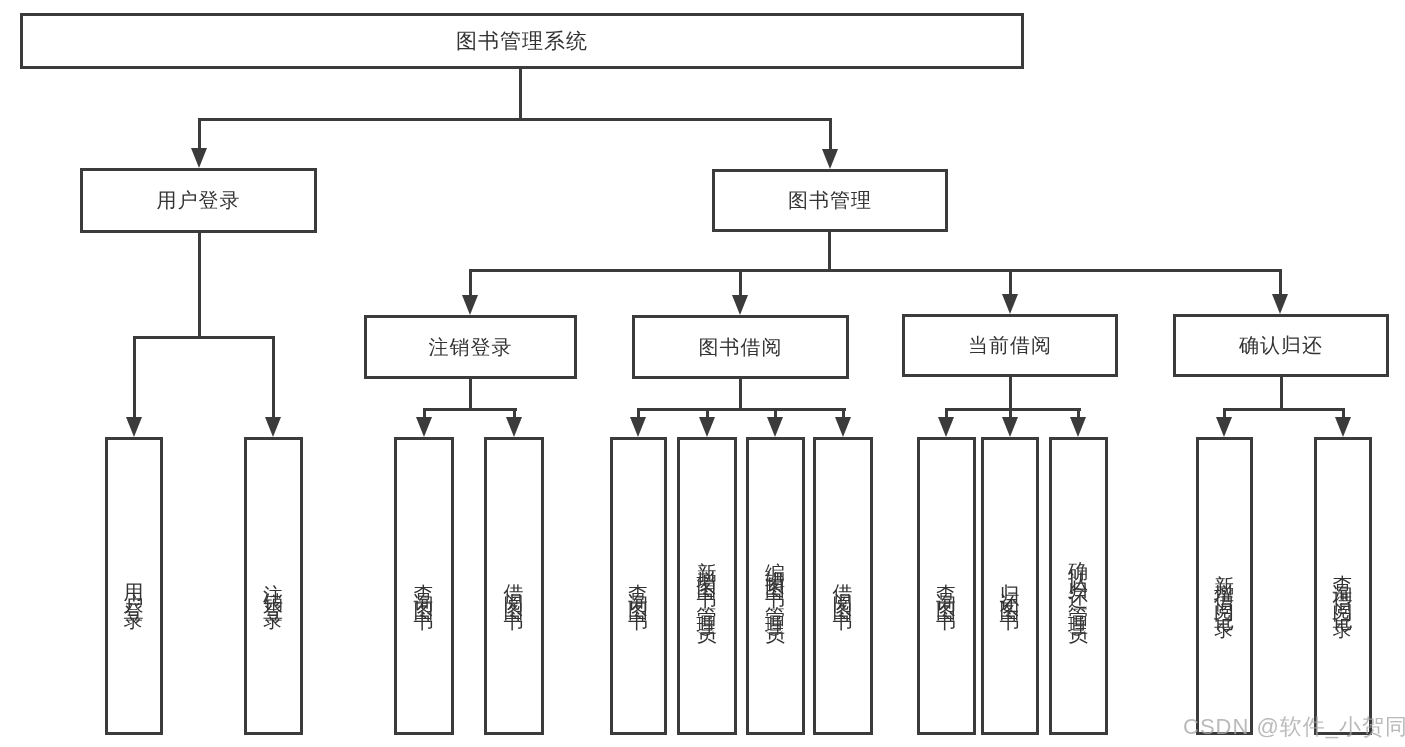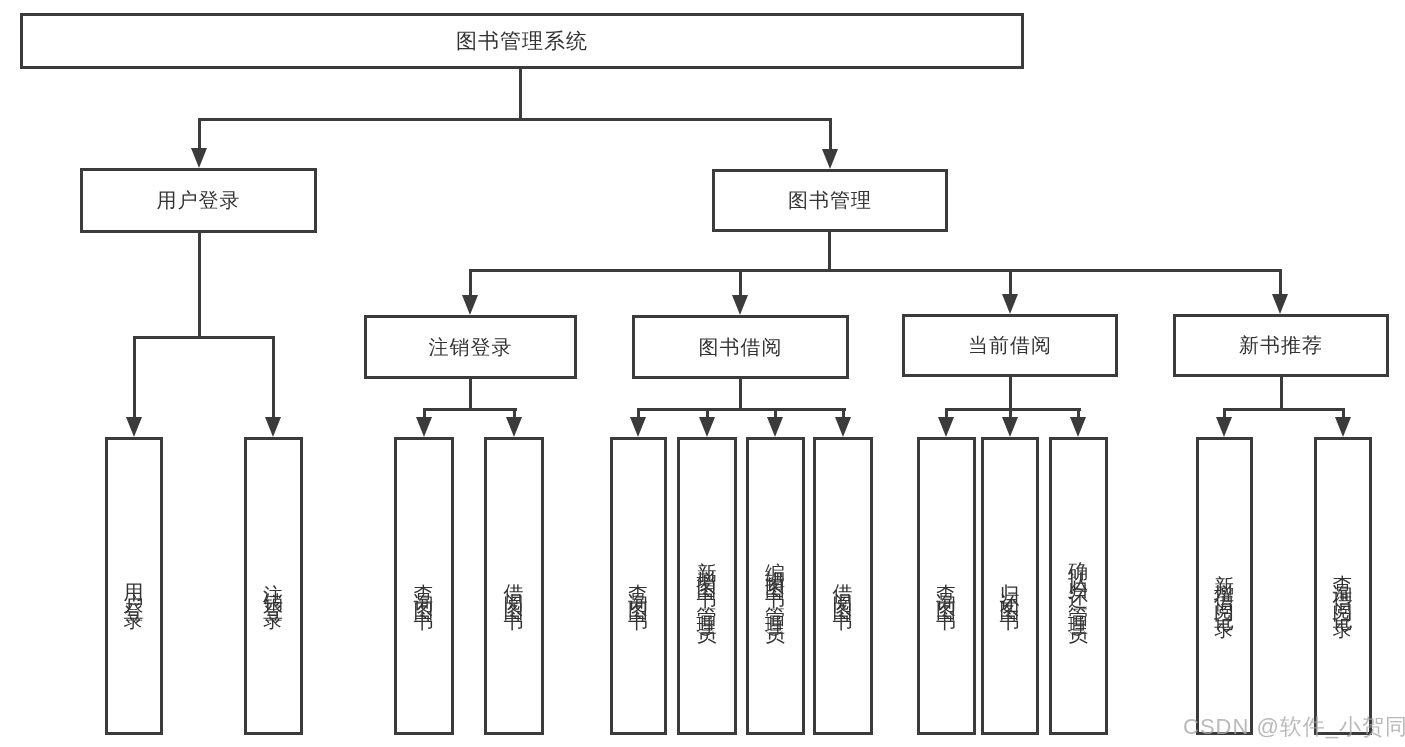--- a/index.html
+++ b/index.html
@@ -95,21 +95,21 @@
 
   <div class="box" style="left:632px;top:315px;width:217px;height:64px">
     <span class="lbl">图书借阅</span>
   </div>
 
   <div class="box" style="left:902px;top:314px;width:216px;height:63px">
     <span class="lbl">当前借阅</span>
   </div>
 
   <div class="box" style="left:1173px;top:314px;width:216px;height:63px">
-    <span class="lbl">新书推荐</span>
+    <span class="lbl">确认归还</span>
   </div>
 
   <div class="vbox" style="left:105px;width:58px">
     <span class="vlbl">用户登录</span>
   </div>
   <div class="vbox" style="left:244px;width:59px">
     <span class="vlbl">注销登录</span>
   </div>
 
   <div class="vbox" style="left:394px;width:60px">

